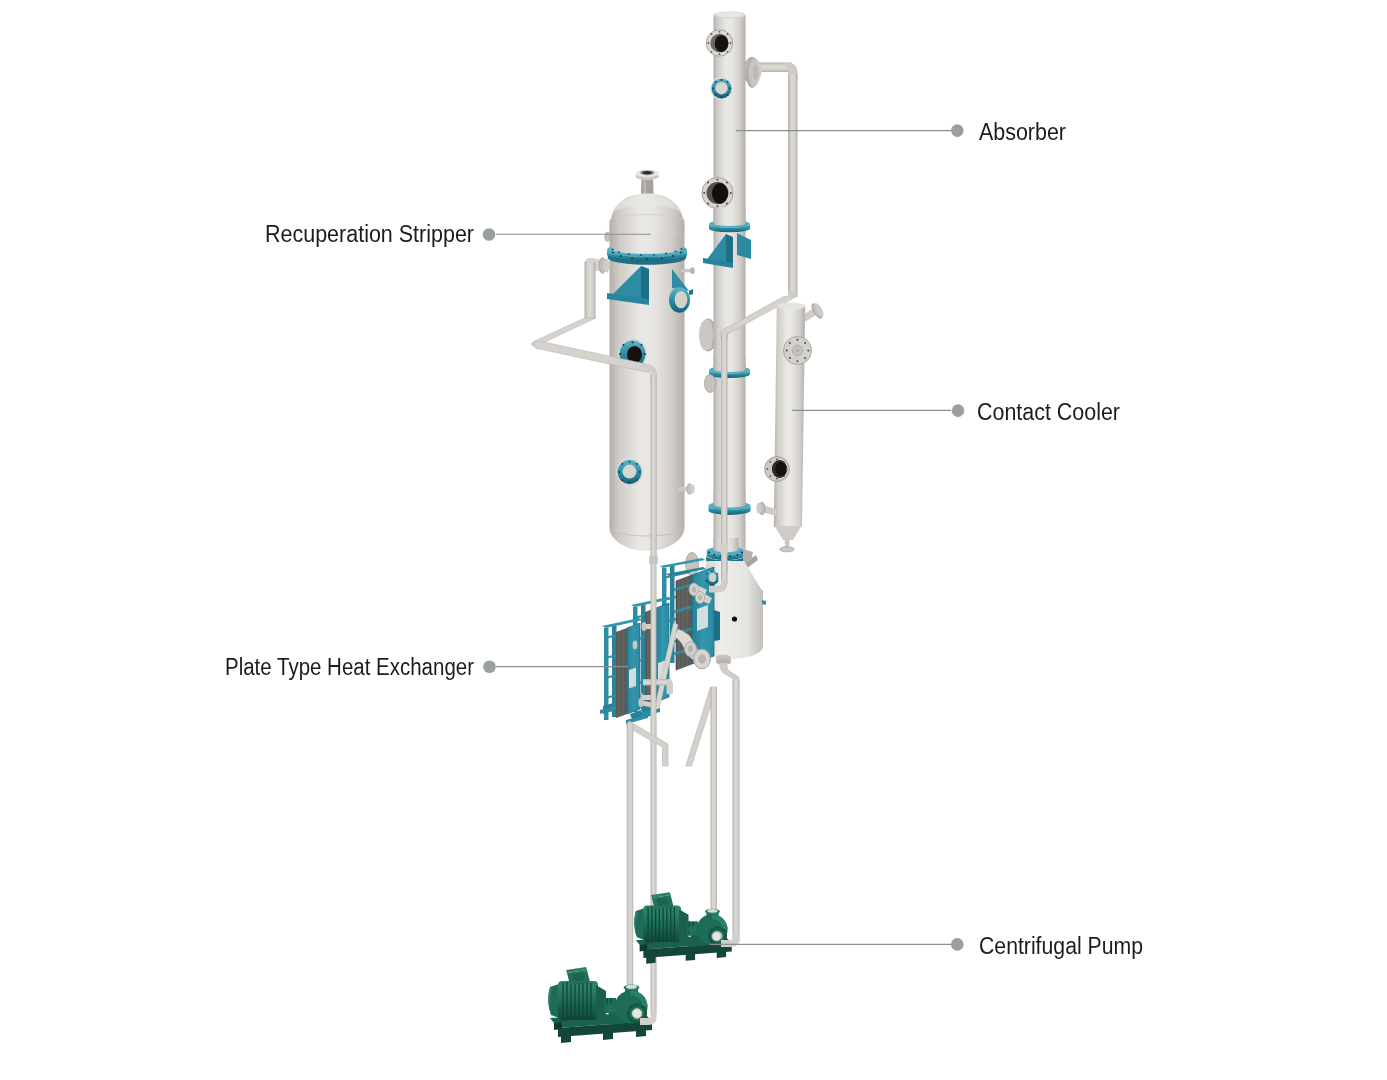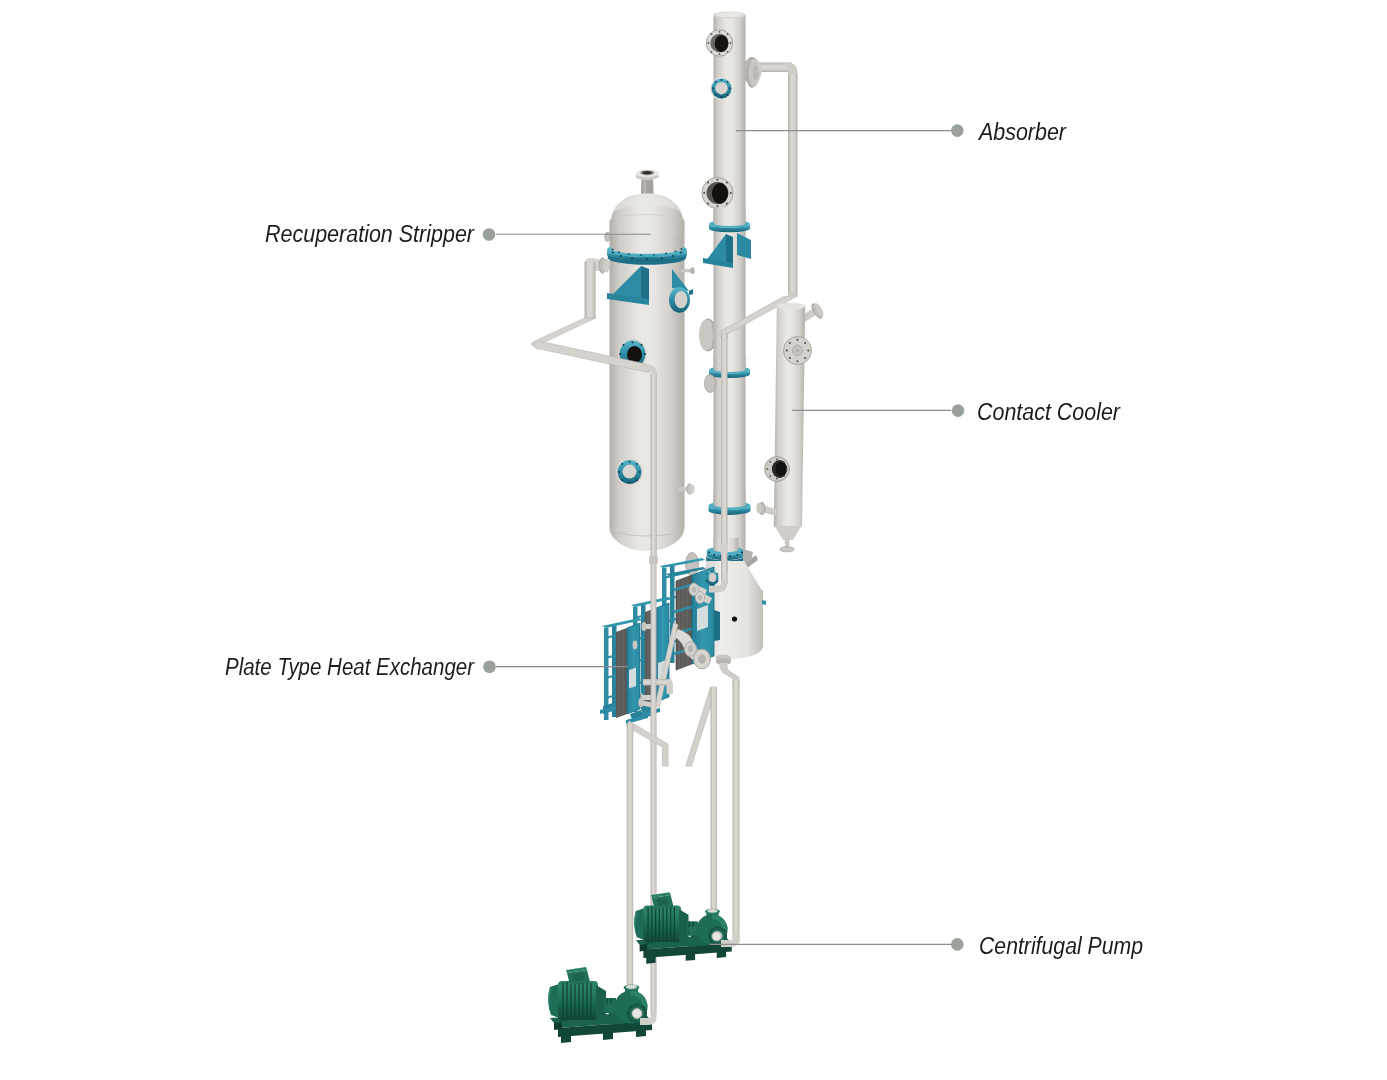--- a/index.html
+++ b/index.html
@@ -1,17 +1,17 @@
 <!DOCTYPE html>
 <html><head>
 <meta charset="utf-8">
 <style>
 html,body{margin:0;padding:0;background:#ffffff;}
 #stage{width:1387px;height:1080px;position:relative;overflow:hidden;
-font-family:"Liberation Sans", sans-serif;font-style:italic;}
+font-family:"Liberation Sans", sans-serif;}
 </style>
 </head>
 <body>
 <div id="stage">
 <svg width="1387" height="1080" viewBox="0 0 1387 1080">
 <defs>
 <linearGradient id="ves" x1="0" y1="0" x2="1" y2="0">
  <stop offset="0" stop-color="#b2afab"></stop>
  <stop offset="0.12" stop-color="#cfccc8"></stop>
  <stop offset="0.40" stop-color="#eae8e4"></stop>

